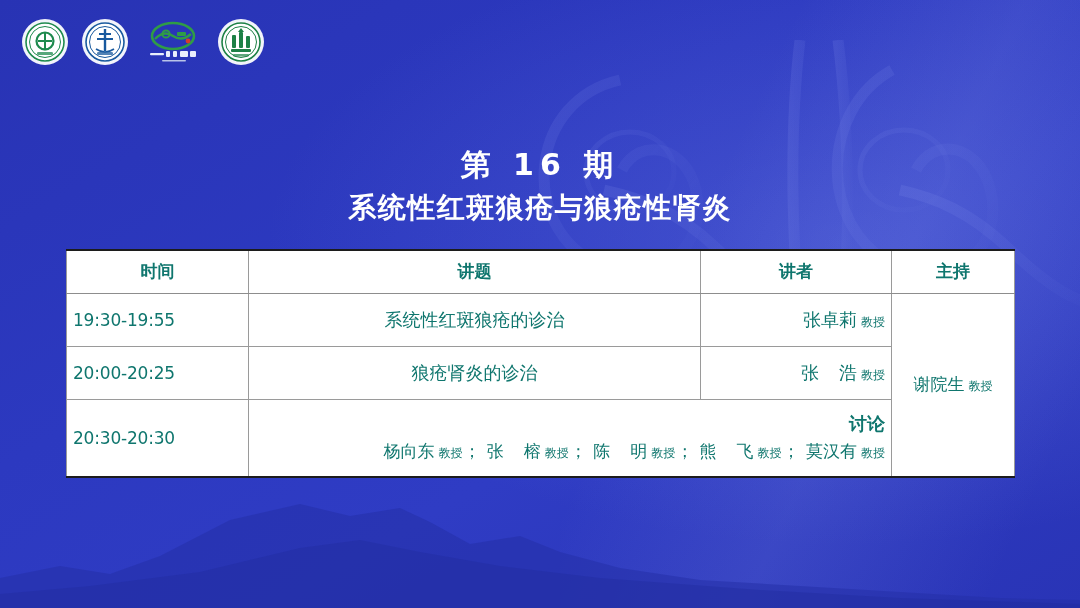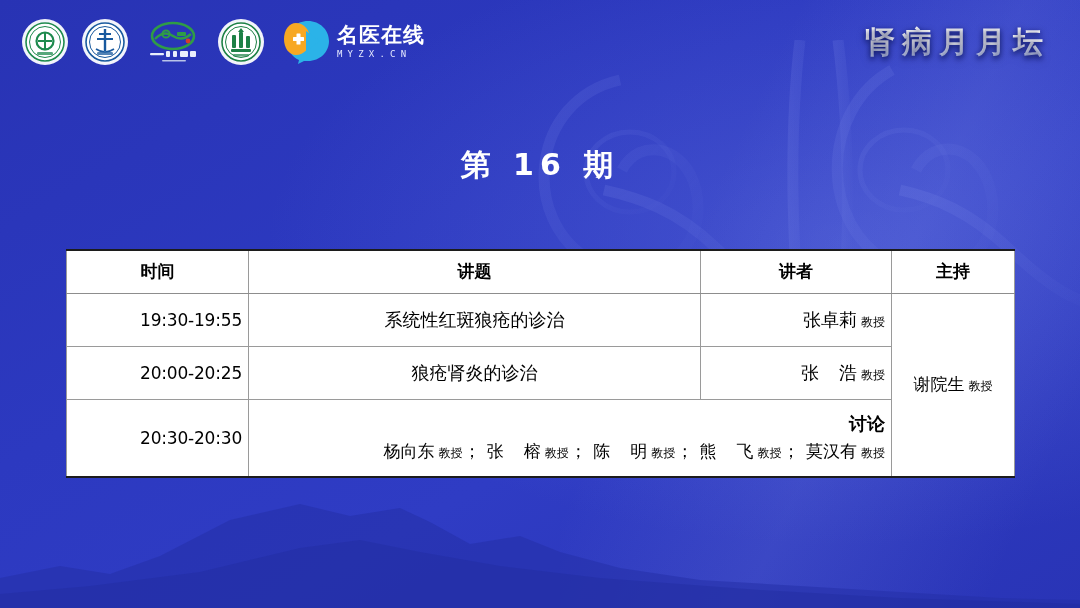--- a/index.html
+++ b/index.html
@@ -185,41 +185,41 @@
     background: #ffffff;
     table-layout: fixed;
     border: 1px solid #8e8e8e;
     border-top: 2px solid #1c1c1c;
     border-bottom: 2px solid #1c1c1c;
   }
 
   table#schedule th,
   table#schedule td {
     border: 1px solid #9a9a9a;
-    color: #000000;
+    color: #0f766e;
     font-family: "DejaVu Sans", sans-serif;
     vertical-align: middle;
     padding: 0 6px;
   }
 
   table#schedule thead th {
     height: 43px;
     font-size: 17px;
     font-weight: bold;
     border-bottom: 1px solid #8d8d8d;
   }
 
   col.c-time  { width: 182px; }
   col.c-topic { width: 452px; }
   col.c-spk   { width: 191px; }
   col.c-host  { width: 123px; }
 
   .cell-time {
     font-size: 17px;
-    text-align: right;
+    text-align: left;
     padding-left: 14px;
     font-family: "DejaVu Sans Mono", "Liberation Mono", monospace;
     letter-spacing: -0.2px;
   }
 
   .row-lecture td { height: 53px; }
   .row-discussion td { height: 78px; }
 
   .cell-topic {
     font-size: 18px;
@@ -355,42 +355,27 @@
             <rect x="12" y="14" width="4" height="13" rx="1"></rect>
             <rect x="19" y="11" width="4" height="16" rx="1"></rect>
             <rect x="26" y="15" width="4" height="12" rx="1"></rect>
             <rect x="11" y="28" width="20" height="3" rx="1"></rect>
           </g>
           <path d="M21 7 L24 11 L18 11 Z" fill="#1d8046"></path>
           <rect x="13" y="33" width="16" height="2.4" rx="1" fill="#1d8046" opacity="0.7"></rect>
         </svg>
       </div>
 
-      <div id="brand-mark">
-        <svg width="48" height="46" viewBox="0 0 48 46" aria-hidden="true">
-          <path d="M26 2 C38 2 47 11 47 22 C47 33 38 42 26 42 L22 42 L16 45 L17 41 C10 38 5 31 5 22 C5 11 14 2 26 2 Z" fill="#2bb3e8"></path>
-          <path d="M14 4 C22 4 28 11 28 20 C28 29 22 36 14 36 C7 36 2 29 2 20 C2 11 7 4 14 4 Z" fill="#f7a823"></path>
-          <path d="M24 12 L38 22 L24 32 Z" fill="#2bb3e8"></path>
-          <g fill="#ffffff">
-            <rect x="11" y="18" width="11" height="4" rx="0.6"></rect>
-            <rect x="14.5" y="14.5" width="4" height="11" rx="0.6"></rect>
-          </g>
-        </svg>
-        <div id="brand-text">
-          <div id="brand-cn">名医在线</div>
-          <div id="brand-en">MYZX.CN</div>
-        </div>
-      </div>
     </div>
 
-    <div id="forum-title">肾病月月坛</div>
   </div>
 
   <div id="headings">
     <div id="issue-line">第 16 期</div>
+    <div id="subject-line">系统性红斑狼疮与狼疮性肾炎</div>
   </div>
 
   <div id="schedule-wrap">
     <table id="schedule">
       <colgroup>
         <col class="c-time">
           <col class="c-topic">
           <col class="c-spk">
           <col class="c-host">
       </colgroup>

